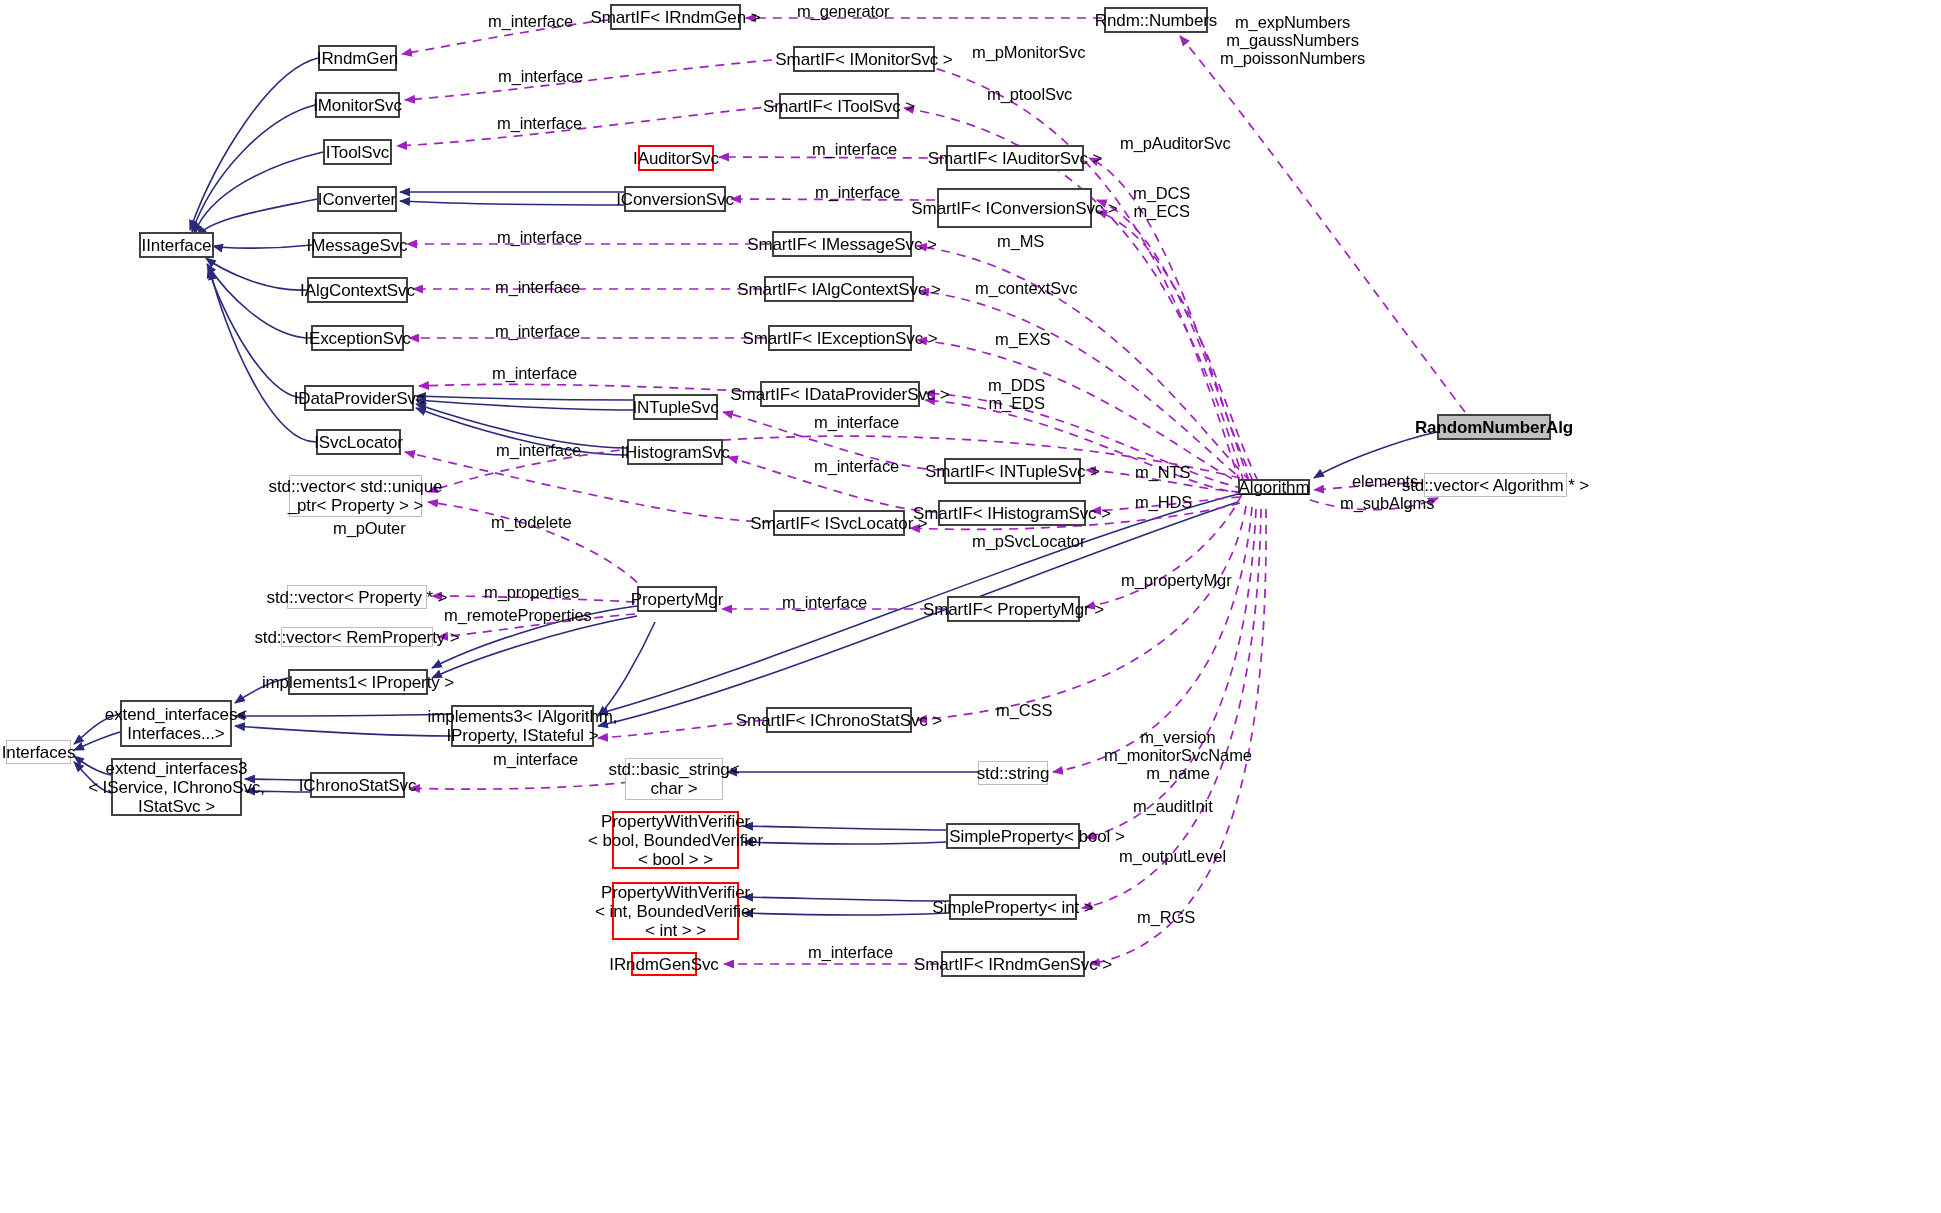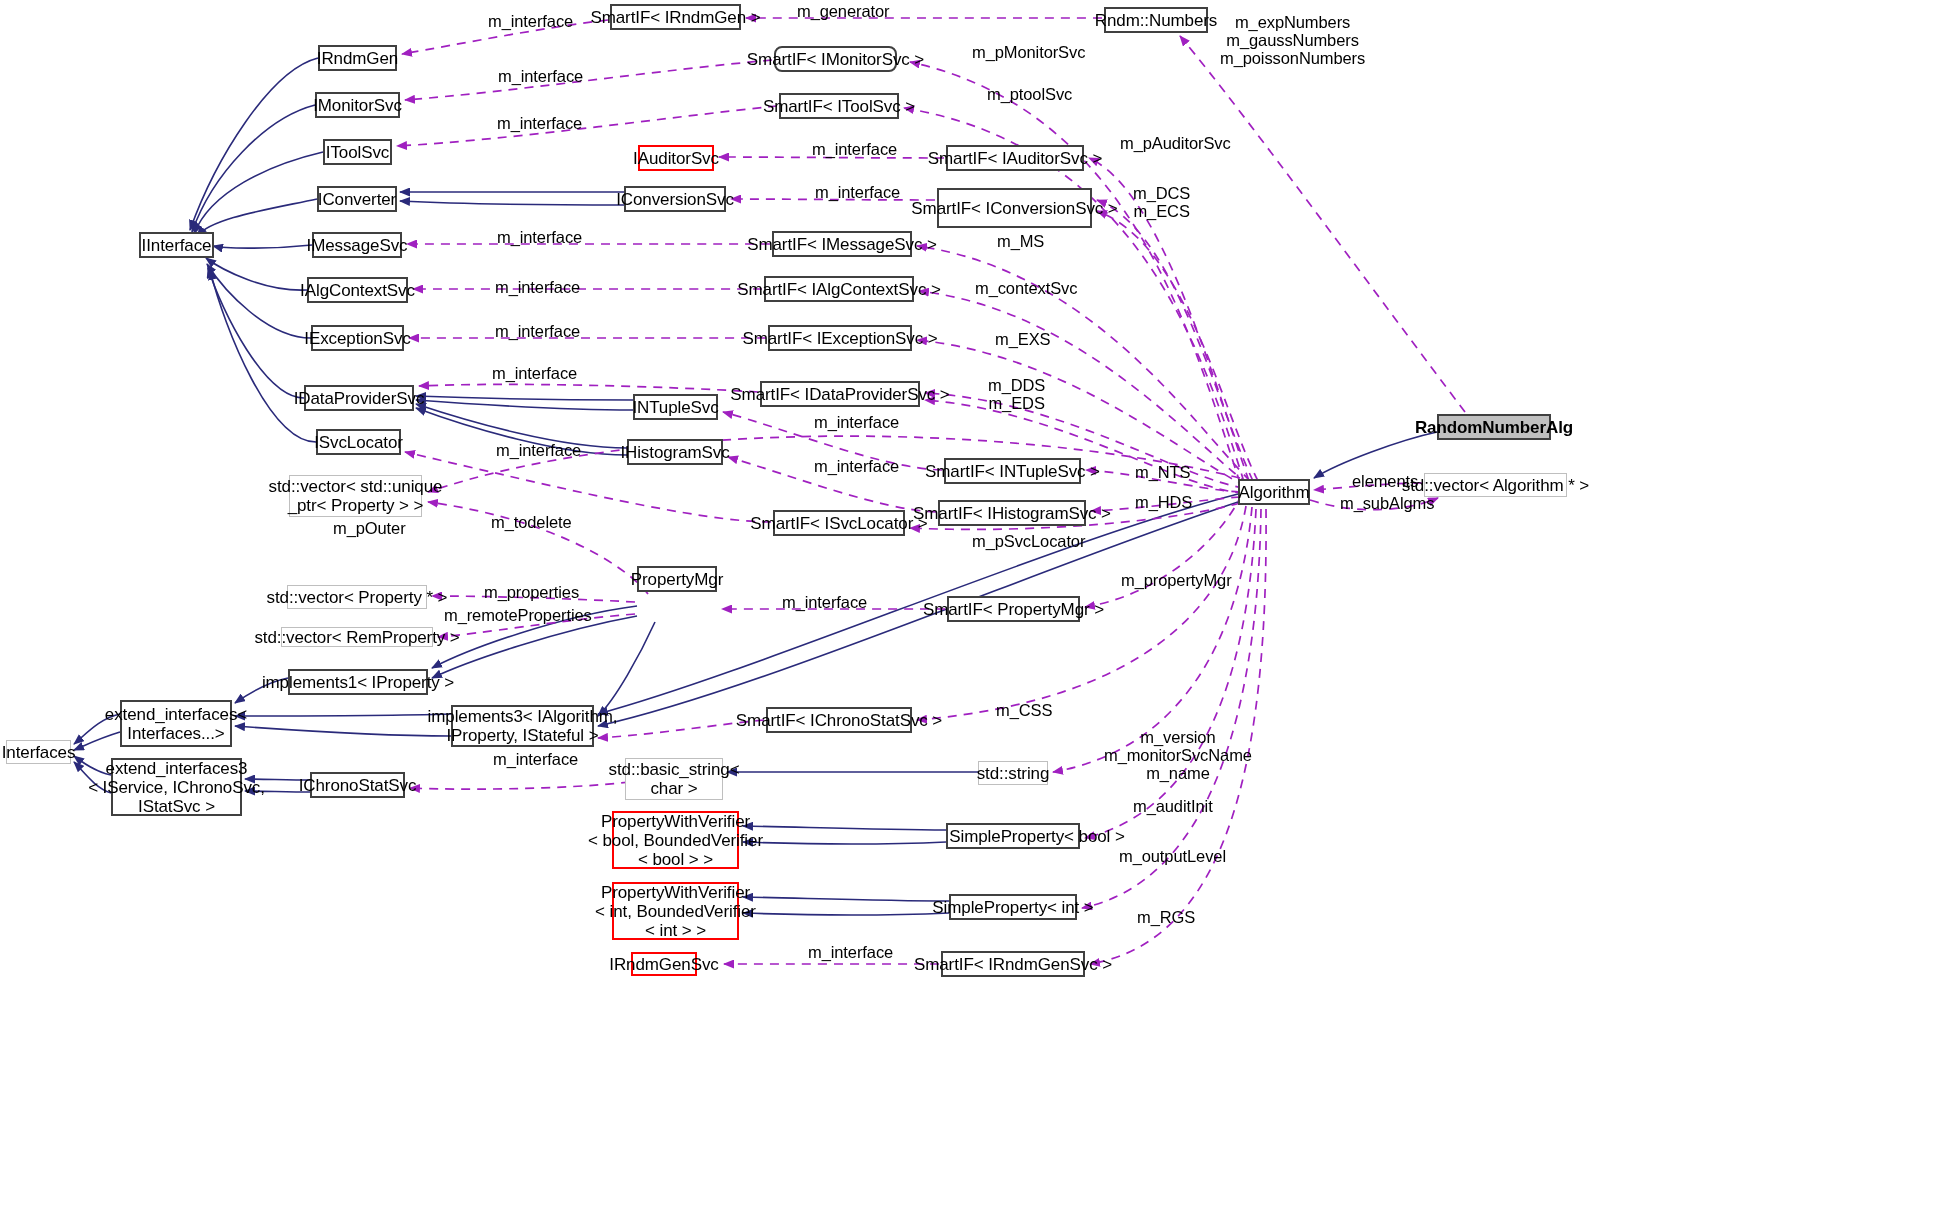--- a/index.html
+++ b/index.html
@@ -232,50 +232,50 @@
 &lt; IService, IChronoSvc,
 IStatSvc &gt;</div>
     <div class="node frame-dark" style="left: 310px; top: 772px; width: 95px; height: 26px;">IChronoStatSvc</div>
     <div class="node frame-dark" style="left: 288px; top: 669px; width: 140px; height: 26px;">implements1&lt; IProperty &gt;</div>
     <div class="node frame-dark" style="left: 451px; top: 705px; width: 143px; height: 42px;">implements3&lt; IAlgorithm,
 IProperty, IStateful &gt;</div>
     <div class="node frame-light" style="left: 289px; top: 475px; width: 133px; height: 42px;">std::vector&lt; std::unique
 _ptr&lt; Property &gt; &gt;</div>
     <div class="node frame-light" style="left: 287px; top: 585px; width: 140px; height: 24px;">std::vector&lt; Property * &gt;</div>
     <div class="node frame-light" style="left: 281px; top: 627px; width: 152px; height: 20px;">std::vector&lt; RemProperty &gt;</div>
-    <div class="node frame-dark" style="left: 637px; top: 566px; width: 80px; height: 26px;">PropertyMgr</div>
+    <div class="node frame-dark" style="left: 637px; top: 586px; width: 80px; height: 26px;">PropertyMgr</div>
     <div class="node frame-light" style="left: 625px; top: 758px; width: 98px; height: 42px;">std::basic_string&lt;
 char &gt;</div>
     <div class="node frame-light" style="left: 978px; top: 761px; width: 70px; height: 24px;">std::string</div>
     <div class="node frame-red" style="left: 612px; top: 811px; width: 127px; height: 58px;">PropertyWithVerifier
 &lt; bool, BoundedVerifier
 &lt; bool &gt; &gt;</div>
     <div class="node frame-red" style="left: 612px; top: 882px; width: 127px; height: 58px;">PropertyWithVerifier
 &lt; int, BoundedVerifier
 &lt; int &gt; &gt;</div>
     <div class="node frame-red" style="left: 631px; top: 952px; width: 66px; height: 24px;">IRndmGenSvc</div>
     <div class="node frame-dark" style="left: 946px; top: 823px; width: 134px; height: 26px; padding-left: 48px;">SimpleProperty&lt; bool &gt;</div>
     <div class="node frame-dark" style="left: 949px; top: 894px; width: 128px; height: 26px;">SimpleProperty&lt; int &gt;</div>
     <div class="node frame-dark" style="left: 941px; top: 951px; width: 144px; height: 26px;">SmartIF&lt; IRndmGenSvc &gt;</div>
     <div class="node frame-dark" style="left: 610px; top: 4px; width: 131px; height: 26px;">SmartIF&lt; IRndmGen &gt;</div>
-    <div class="node frame-dark" style="left: 774px; top: 46px; width: 123px; height: 26px; border-radius: 8px;">SmartIF&lt; IMonitorSvc &gt;</div>
+    <div class="node frame-dark" style="left: 793px; top: 46px; width: 142px; height: 26px;">SmartIF&lt; IMonitorSvc &gt;</div>
     <div class="node frame-dark" style="left: 779px; top: 93px; width: 120px; height: 26px;">SmartIF&lt; IToolSvc &gt;</div>
     <div class="node frame-dark" style="left: 946px; top: 145px; width: 138px; height: 26px;">SmartIF&lt; IAuditorSvc &gt;</div>
     <div class="node frame-dark" style="left: 937px; top: 188px; width: 155px; height: 40px;">SmartIF&lt; IConversionSvc &gt;</div>
     <div class="node frame-dark" style="left: 772px; top: 231px; width: 140px; height: 26px;">SmartIF&lt; IMessageSvc &gt;</div>
     <div class="node frame-dark" style="left: 764px; top: 276px; width: 150px; height: 26px;">SmartIF&lt; IAlgContextSvc &gt;</div>
     <div class="node frame-dark" style="left: 768px; top: 325px; width: 144px; height: 26px;">SmartIF&lt; IExceptionSvc &gt;</div>
     <div class="node frame-dark" style="left: 760px; top: 381px; width: 160px; height: 26px;">SmartIF&lt; IDataProviderSvc &gt;</div>
     <div class="node frame-dark" style="left: 944px; top: 458px; width: 137px; height: 26px;">SmartIF&lt; INTupleSvc &gt;</div>
     <div class="node frame-dark" style="left: 938px; top: 500px; width: 148px; height: 26px;">SmartIF&lt; IHistogramSvc &gt;</div>
     <div class="node frame-dark" style="left: 773px; top: 510px; width: 132px; height: 26px;">SmartIF&lt; ISvcLocator &gt;</div>
     <div class="node frame-dark" style="left: 947px; top: 596px; width: 133px; height: 26px;">SmartIF&lt; PropertyMgr &gt;</div>
     <div class="node frame-dark" style="left: 766px; top: 707px; width: 146px; height: 26px;">SmartIF&lt; IChronoStatSvc &gt;</div>
     <div class="node frame-dark" style="left: 1104px; top: 7px; width: 104px; height: 26px;">Rndm::Numbers</div>
-    <div class="node frame-dark" style="left: 1238px; top: 479px; width: 72px; height: 26px;">Algorithm</div>
+    <div class="node frame-dark" style="left: 1238px; top: 479px; width: 72px; height: 16px; text-decoration: underline;">Algorithm</div>
     <div class="node frame-light" style="left: 1424px; top: 473px; width: 143px; height: 24px;">std::vector&lt; Algorithm * &gt;</div>
     <div class="node frame-focus" style="left: 1437px; top: 414px; width: 114px; height: 26px;">RandomNumberAlg</div>
     <div class="elabel" style="left: 488px; top: 12px;">m_interface</div>
     <div class="elabel" style="left: 797px; top: 2px;">m_generator</div>
     <div class="elabel" style="left: 1220px; top: 13px;">m_expNumbers
 m_gaussNumbers
 m_poissonNumbers</div>
     <div class="elabel" style="left: 498px; top: 67px;">m_interface</div>
     <div class="elabel" style="left: 972px; top: 43px;">m_pMonitorSvc</div>
     <div class="elabel" style="left: 497px; top: 114px;">m_interface</div>

